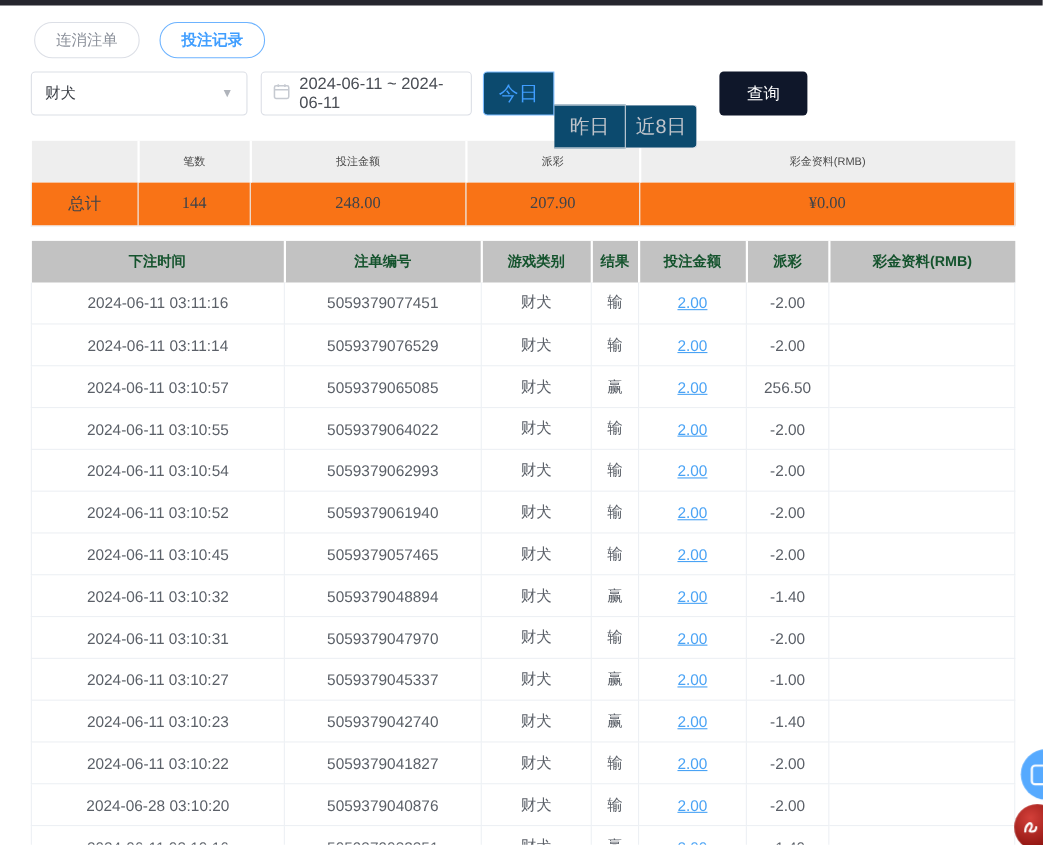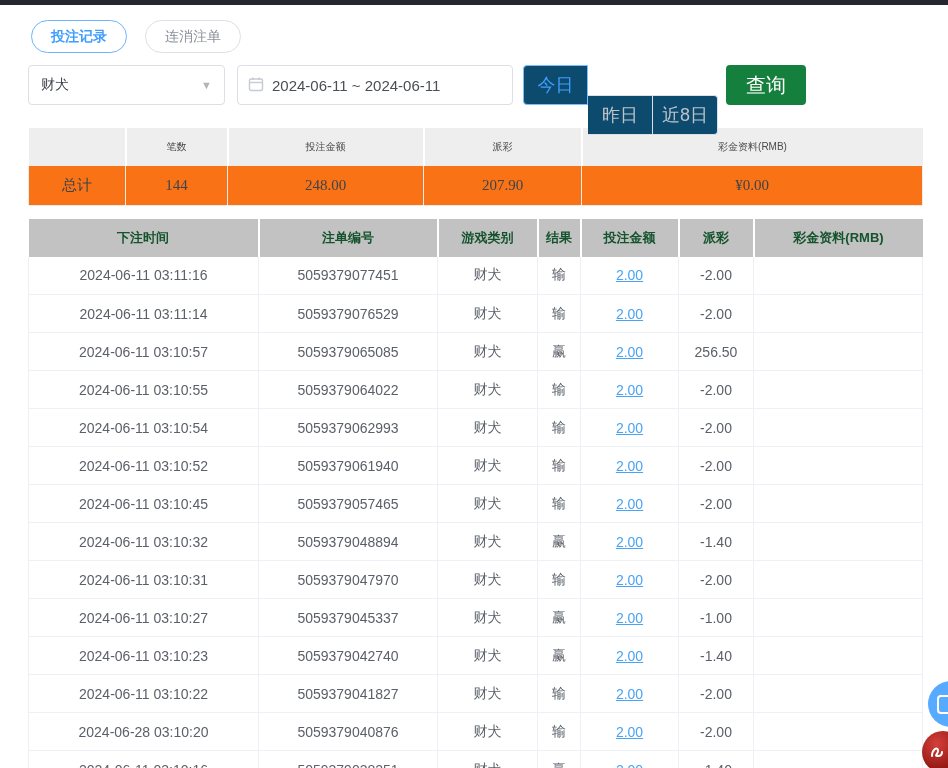--- a/index.html
+++ b/index.html
@@ -14,33 +14,33 @@
     font-size:14px; display:flex; align-items:center; cursor:pointer; }
   .pill.active { border:1px solid #6db3ff; color:#409eff; font-weight:bold; }
   .pill.inactive { border:1px solid #dcdfe6; color:#8a8f99; }
 
   
   .filters { display:flex; margin-top:12px; align-items:center; }
   .select { width:197px; height:40px; border:1px solid #dcdfe6; border-radius:4px;
     display:flex; align-items:center; justify-content:space-between; padding:0 12px;
     font-size:14px; color:#3d4148; cursor:pointer; }
   .caret { color:#b0b4bb; font-size:11px; }
-  .datepicker { width:276px; height:40px; border:1px solid #dcdfe6; border-radius:4px;
+  .datepicker { width:192px; height:40px; border:1px solid #dcdfe6; border-radius:4px;
     margin-left:12px; display:flex; align-items:center; padding:0 10px; gap:8px;
     font-size:15px; color:#4a4e55; cursor:pointer; }
   .btn-group { display:flex; margin-left:10px; height:40px; }
   .btn-group .seg { width:65px; height:40px; display:flex; align-items:center;
     justify-content:center; font-size:18px; background:#0c4a6e; cursor:pointer;
     border:1px solid #dcdfe6; border-left:none; }
   .btn-group .seg:first-child { border:1px solid #7cbcff; color:#409eff;
     border-radius:4px 0 0 4px; }
   .btn-group .seg.dim { color:#bfc3ca;margin-top:30px; }
   .btn-group .seg:last-child { border-radius:0 4px 4px 0; }
-  .search-btn { margin-left:8px; width:80px; height:40px; background:#15803d;
-    color:#fff; font-size:20px; border:none; border-radius:4px; cursor:pointer; }
+  .search-btn { margin-left:20px; width:80px; height:40px; background:#0f172a;
+    color:#fff; font-size:15px; border:none; border-radius:4px; cursor:pointer; }
 
   
   .summary { margin-top:23px; width:894px; border-collapse:collapse; table-layout:fixed; }
   .summary th { background:#eeeeee; height:38px; font-size:10px; font-weight:normal;
     color:#4a4a4a; border-right:2px solid #fff; }
   .summary th:last-child { border-right:none; }
   .summary td { height:39px; text-align:center; font-size:15px; color:#3f434a;
     border:1px solid #ececec; border-top:none; background:#f97316;font-family:Liberation Serif, serif; }
 
   
@@ -65,22 +65,22 @@
   .float-red svg { display:block; }
 </style>
 </head>
 <body>
 
 <div class="topbar"></div>
 
 <div class="content">
 
   <div class="tabs">
+    <div class="pill inactive">连消注单</div>
     <div class="pill active">投注记录</div>
-    <div class="pill inactive">连消注单</div>
   </div>
 
   <div class="filters">
     <div class="select">
       <span>财犬</span>
       <span class="caret">▼</span>
     </div>
     <div class="datepicker">
       <span>
         <svg width="16" height="16" viewBox="0 0 16 16" fill="none" stroke="#c6cad1" stroke-width="1.4">

